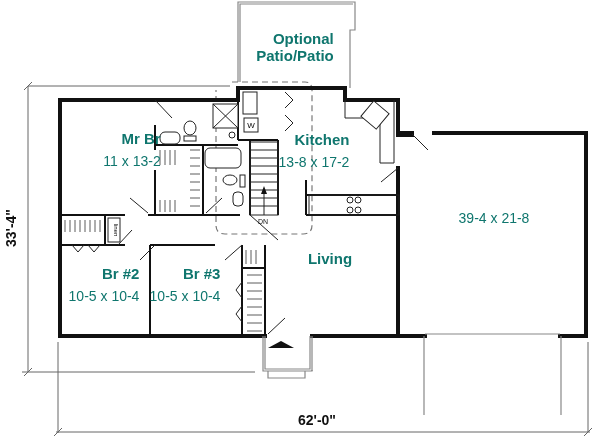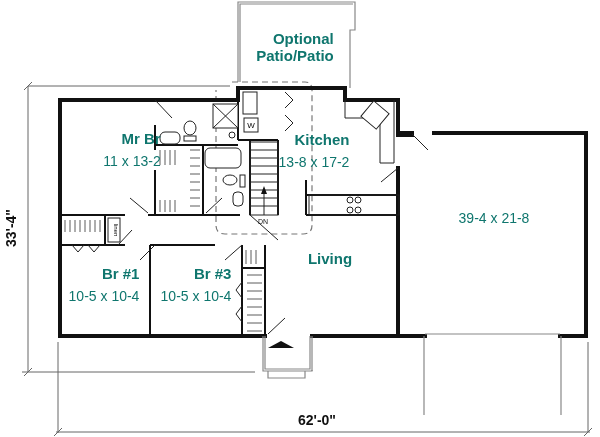--- a/index.html
+++ b/index.html
@@ -216,25 +216,25 @@
 <div class="label" style="left:314px; top:131px;">
   <div class="room-name">Kitchen</div>
   <div class="room-dim">13-8 x 17-2</div>
 </div>
 
 <div class="label" style="left:494px; top:204px;">
   <div class="room-dim">39-4 x 21-8</div>
 </div>
 
 <div class="label" style="left:104px; top:265px;">
-  <div class="room-name">Br #1</div>
+  <div class="room-name">Br #2</div>
   <div class="room-dim">10-5 x 10-4</div>
 </div>
 
-<div class="label" style="left:196px; top:265px;">
+<div class="label" style="left:185px; top:265px;">
   <div class="room-name">Br #3</div>
   <div class="room-dim">10-5 x 10-4</div>
 </div>
 
 <div class="label" style="left:330px; top:250px;">
   <div class="room-name">Living</div>
 </div>
 
 <div class="dim-text" style="left:298px; top:412px;">62'-0"</div>
 <div class="dim-text" style="left:-8px; top:220px; transform: rotate(-90deg);">33'-4"</div>

